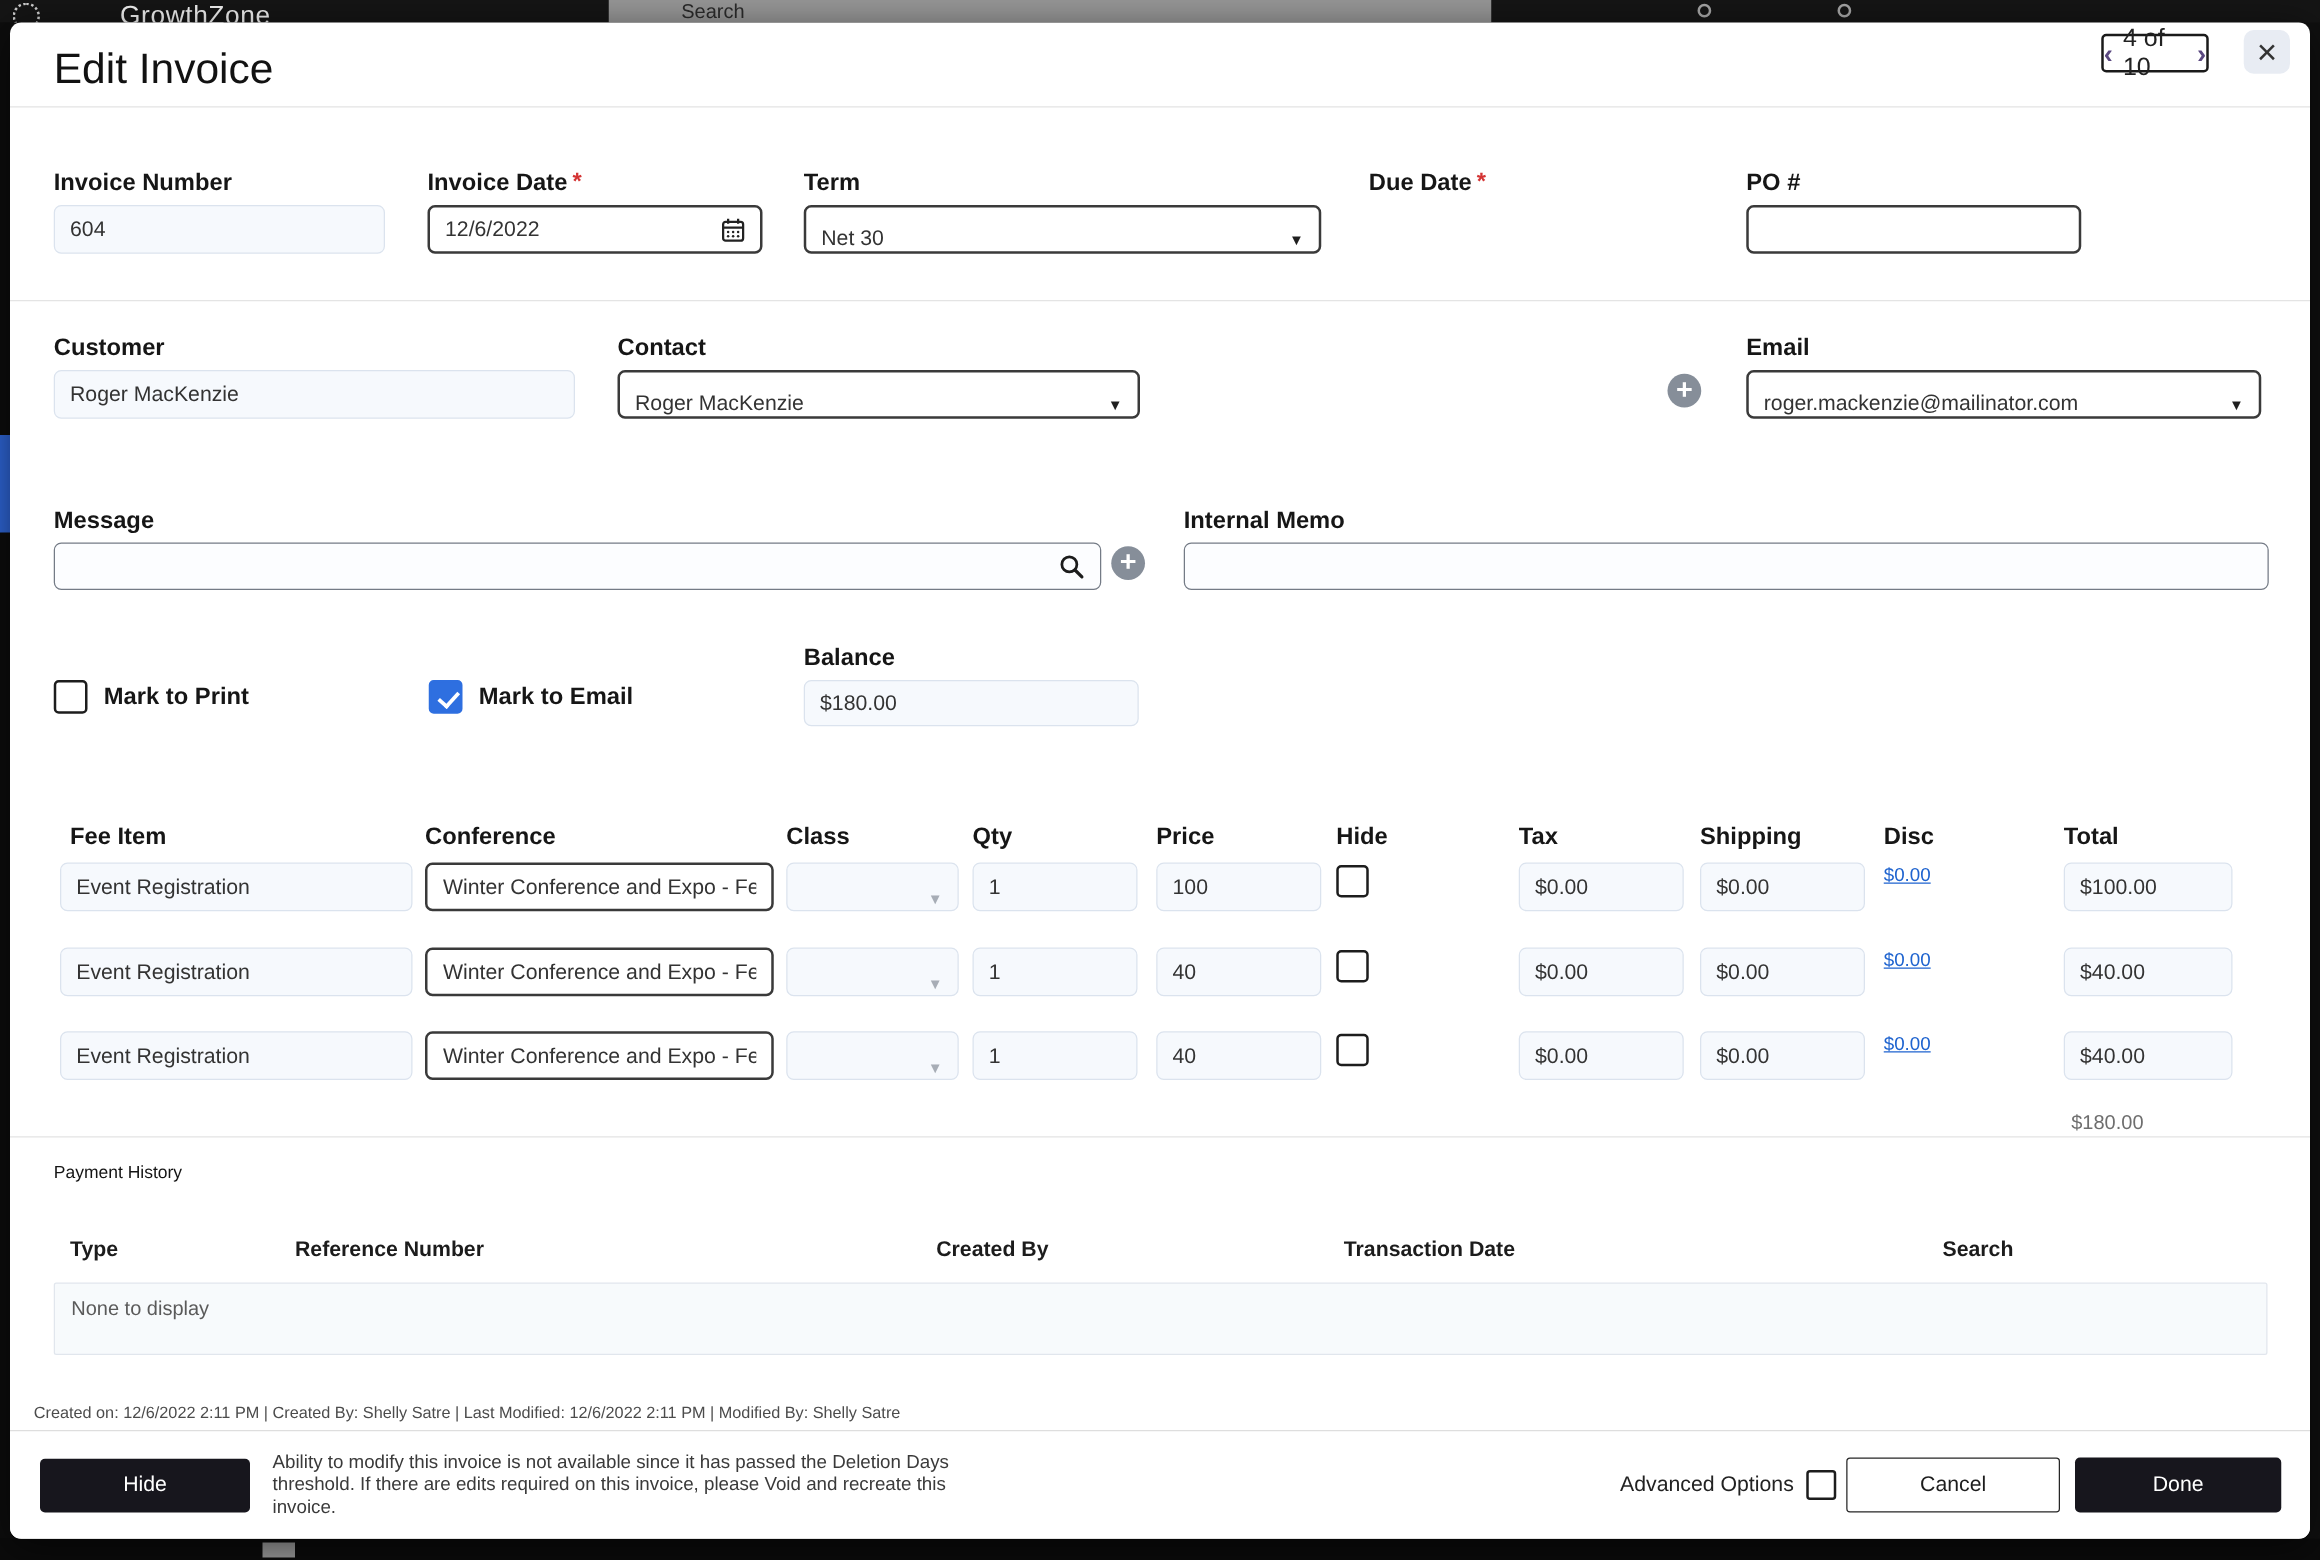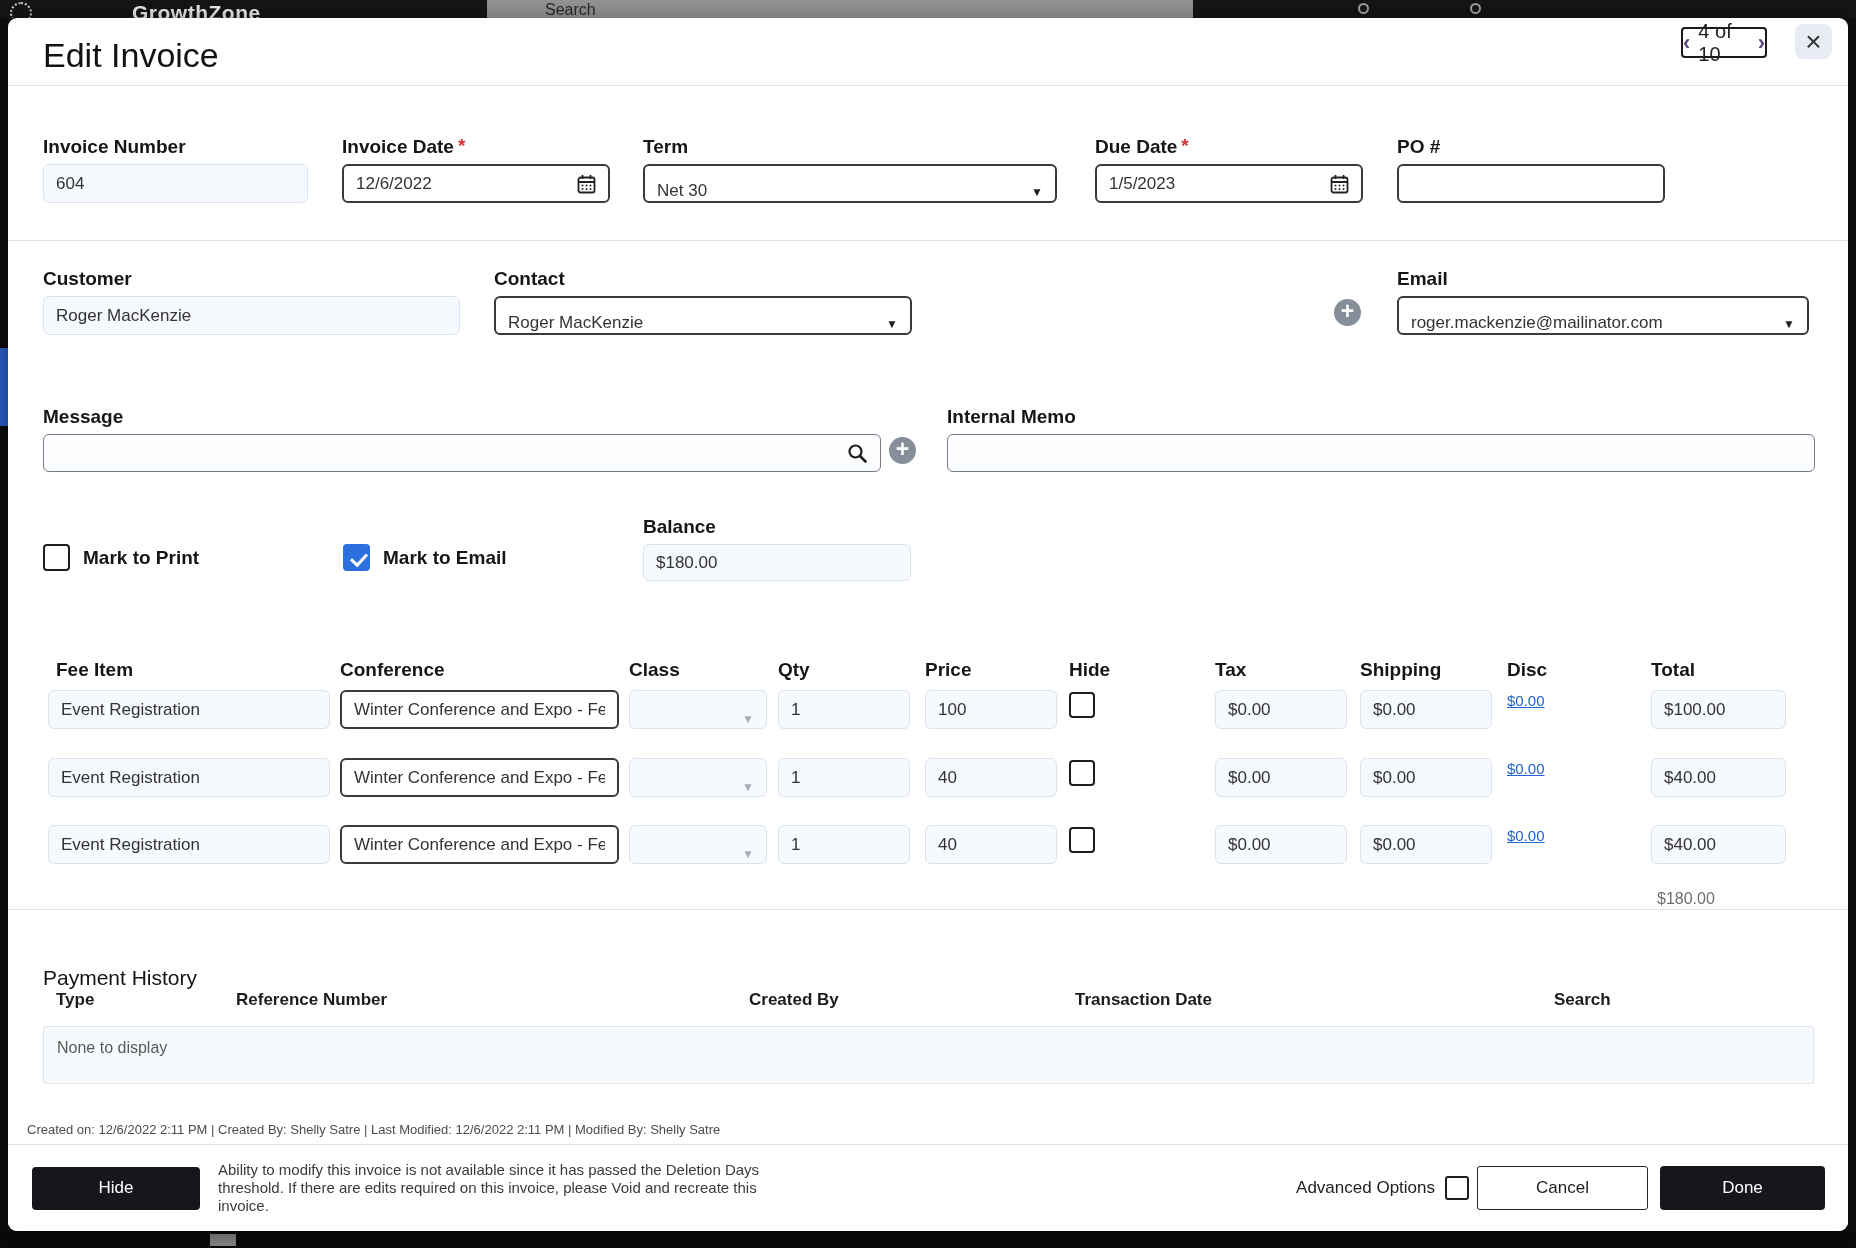--- a/index.html
+++ b/index.html
@@ -4,21 +4,21 @@
 <style>
   * { box-sizing: border-box; }
   html,body { margin:0; padding:0; }
   body {
     width:1856px; height:1248px; position:relative; overflow:hidden;
     background:#101010; font-family:"Liberation Sans", sans-serif;
   }
 
   
   .topbar { position:absolute; left:0; top:0; width:1856px; height:18px; background:#151515; overflow:hidden; }
-  .gz-logo { position:absolute; left:96px; top:1px; color:#f2f2f2; font-size:21px; font-weight:700; letter-spacing:.5px;margin-left:36px; }
+  .gz-logo { position:absolute; left:96px; top:1px; color:#f2f2f2; font-size:21px; font-weight:400; letter-spacing:.5px; }
   .gz-mark { position:absolute; left:10px; top:2px; width:22px; height:22px; border:2px dotted #cfcfcf; border-radius:50%; }
   .search-strip { position:absolute; left:487px; top:0; width:706px; height:18px; background:#979797; }
   .search-strip .search-text { position:absolute; left:58px; top:1px; font-size:16px; color:#2b2b2b; }
   .top-ico { position:absolute; top:3px; width:11px; height:11px; border:2px solid #c9c9c9; border-radius:50%; opacity:.8; }
   .leftstrip { position:absolute; left:0; top:18px; width:8px; height:1213px; background:#0d0d0d; }
   .left-accent { position:absolute; left:0; top:330px; width:8px; height:78px; background:#2f66d8; }
   .bottomstrip { position:absolute; left:0; top:1231px; width:1856px; height:17px; background:#0b0b0b; }
   .bs-sq { position:absolute; left:210px; top:3px; width:26px; height:12px; background:#9a9a9a; }
 
   
@@ -73,21 +73,21 @@
   .c-hide  { left:1061px; width:30px; }
   .c-tax   { left:1207px; width:132px; }
   .c-ship  { left:1352px; width:132px; }
   .c-disc  { left:1499px; width:120px; }
   .c-total { left:1643px; width:135px; }
   .hide-cb { position:relative; top:2px; width:26px; height:26px; border:2px solid #1d1d1d; border-radius:4px; background:#fff; cursor:pointer; }
   .disc-link { font-size:15px; color:#1e63cf; text-decoration:underline; cursor:pointer; display:inline-block; margin-top:2px; }
   .grand-total { position:absolute; left:1649px; top:872px; font-size:16px; color:#6e6e6e; }
 
   
-  .ph-title { position:absolute; left:35px; top:948px; font-size:21px; font-weight:500; color:#141414; }
+  .ph-title { position:absolute; left:35px; top:911px; font-size:14px; font-weight:500; color:#141414; }
   .ph-h { position:absolute; top:972px; font-size:17px; font-weight:600; color:#1c1c1c; white-space:nowrap; }
   .ph-body { position:absolute; left:35px; top:1008px; width:1771px; height:58px; background:#f7fafc;
              border:1px solid #e1e6ed; border-radius:2px; }
   .ph-empty { position:absolute; left:13px; top:12px; font-size:16px; color:#5a5a5a; }
 
   
   .meta { position:absolute; left:19px; top:1104px; font-size:13px; color:#4c4c4c; }
   .footer { position:absolute; left:0; top:1126px; width:1840px; height:87px; border-top:1px solid #dedede;
             background:#fff; display:flex; align-items:center; padding:0 23px 0 24px; }
   .btn { display:flex; align-items:center; justify-content:center; border-radius:4px; font-size:17px; cursor:pointer; white-space:nowrap; }
@@ -159,35 +159,20 @@
   </div>
   <div class="fg" style="left:635px; top:118px; width:414px;">
     <span class="flabel">Term</span>
     <div class="field ed dd">
       <span class="dd-val">Net 30</span>
       <span class="arrow"></span>
     </div>
   </div>
   <div class="fg" style="left:1087px; top:118px; width:268px;">
     <span class="flabel required">Due Date</span>
-    <div class="field ed">
-      <input class="inner" value="1/5/2023" style="">
-      <svg class="cal-ico" width="19" height="20" viewBox="0 0 19 20">
-        <rect x="1.5" y="3.5" width="16" height="15" rx="2" fill="none" stroke="#222" stroke-width="1.8"></rect>
-        <line x1="1.5" y1="8" x2="17.5" y2="8" stroke="#222" stroke-width="1.8"></line>
-        <line x1="5.5" y1="1" x2="5.5" y2="5" stroke="#222" stroke-width="1.8"></line>
-        <line x1="13.5" y1="1" x2="13.5" y2="5" stroke="#222" stroke-width="1.8"></line>
-        <circle cx="5.5" cy="11.5" r="1" fill="#222"></circle>
-          <circle cx="9.5" cy="11.5" r="1" fill="#222"></circle>
-          <circle cx="13.5" cy="11.5" r="1" fill="#222"></circle>
-        <circle cx="5.5" cy="15" r="1" fill="#222"></circle>
-          <circle cx="9.5" cy="15" r="1" fill="#222"></circle>
-          <circle cx="13.5" cy="15" r="1" fill="#222"></circle>
-      </svg>
-    </div>
   </div>
   <div class="fg" style="left:1389px; top:118px; width:268px;">
     <span class="flabel">PO #</span>
     <div class="field ed">
       <input class="inner" value="" style="">
     </div>
   </div>
 
   <div class="divider" style="top:222px;"></div>
 

